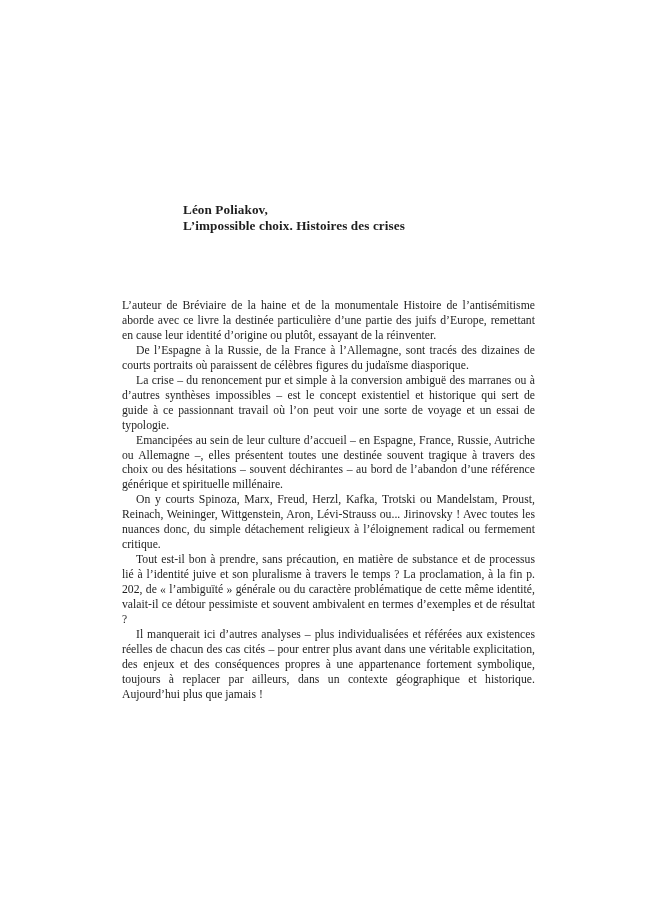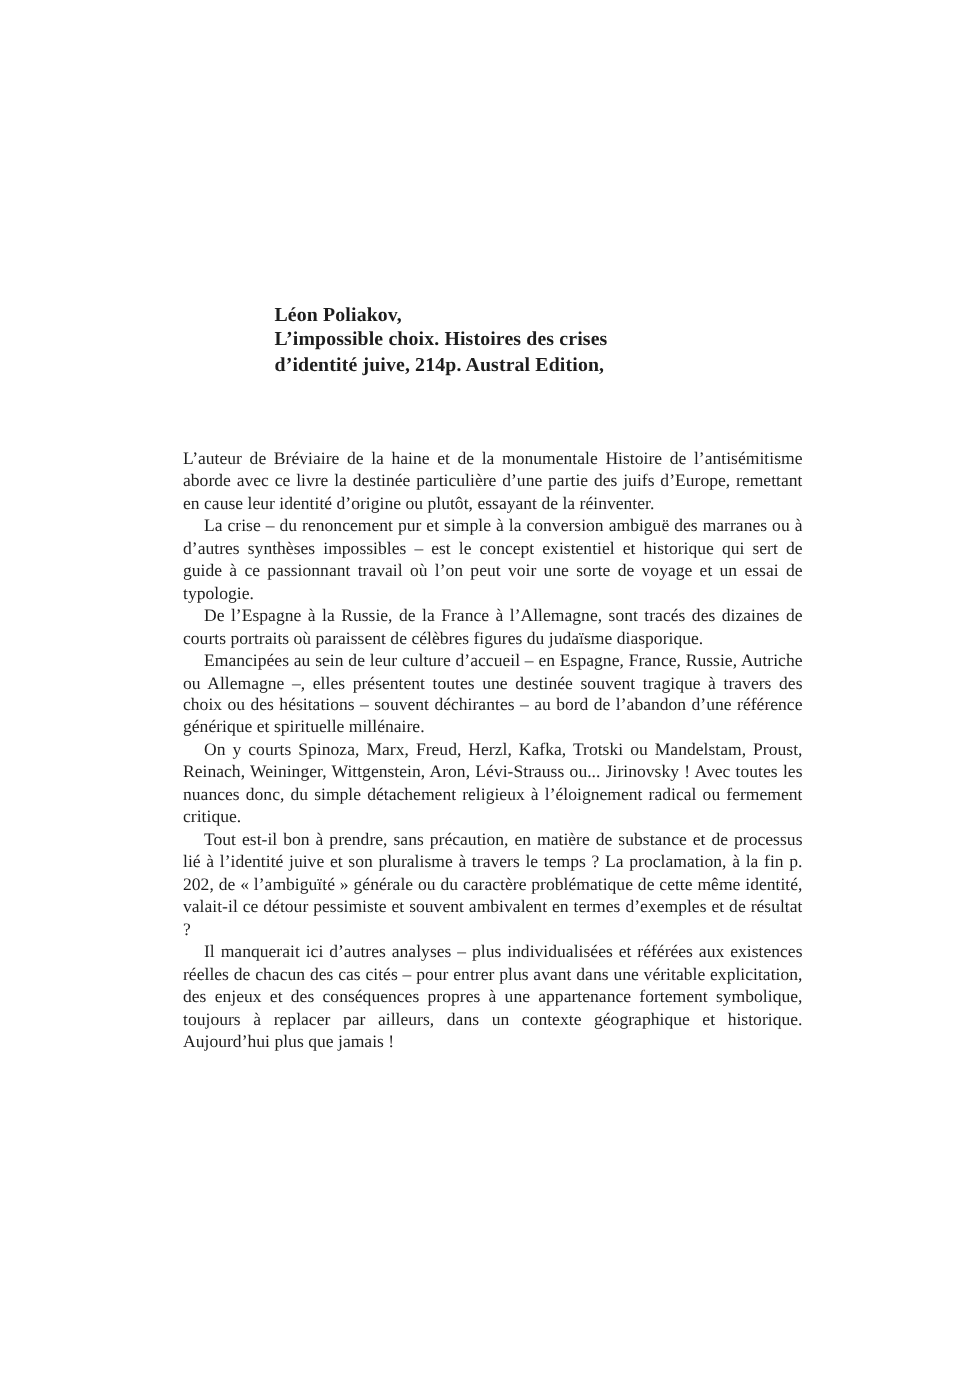--- a/index.html
+++ b/index.html
@@ -48,26 +48,25 @@
   }
 </style>
 </head>
 <body>
 
 <div class="page">
 
   <div class="citation">
     <div>Léon Poliakov,</div>
     <div class="italic">L’impossible choix. Histoires des crises</div>
-    <div><span class="italic">d’identité juive,</span><span> 214p. Austral Edition,</span></div>
   </div>
 
   <div class="review">
     <p class="first"><span>L’auteur de </span><span class="italic">Bréviaire de la haine</span><span> et de la monumentale </span><span class="italic">Histoire de l’antisémitisme</span><span> aborde avec ce livre la destinée particulière d’une partie des juifs d’Europe, remettant en cause leur identité d’origine ou plutôt, essayant de la réinventer.</span></p>
+    <p>De l’Espagne à la Russie, de la France à l’Allemagne, sont tracés des dizaines de courts portraits où paraissent de célèbres figures du judaïsme diasporique.</p>
     <p>La crise – du renoncement pur et simple à la conversion ambiguë des marranes ou à d’autres synthèses impossibles – est le concept existentiel et historique qui sert de guide à ce passionnant travail où l’on peut voir une sorte de voyage et un essai de typologie.</p>
-    <p>De l’Espagne à la Russie, de la France à l’Allemagne, sont tracés des dizaines de courts portraits où paraissent de célèbres figures du judaïsme diasporique.</p>
     <p>Emancipées au sein de leur culture d’accueil – en Espagne, France, Russie, Autriche ou Allemagne –, elles présentent toutes une destinée souvent tragique à travers des choix ou des hésitations – souvent déchirantes – au bord de l’abandon d’une référence générique et spirituelle millénaire.</p>
     <p>On y courts Spinoza, Marx, Freud, Herzl, Kafka, Trotski ou Mandelstam, Proust, Reinach, Weininger, Wittgenstein, Aron, Lévi-Strauss ou... Jirinovsky ! Avec toutes les nuances donc, du simple détachement religieux à l’éloignement radical ou fermement critique.</p>
     <p>Tout est-il bon à prendre, sans précaution, en matière de substance et de processus lié à l’identité juive et son pluralisme à travers le temps ? La proclamation, à la fin p. 202, de « l’ambiguïté » générale ou du caractère problématique de cette même identité, valait-il ce détour pessimiste et souvent ambivalent en termes d’exemples et de résultat ?</p>
     <p>Il manquerait ici d’autres analyses – plus individualisées et référées aux existences réelles de chacun des cas cités – pour entrer plus avant dans une véritable explicitation, des enjeux et des conséquences propres à une appartenance fortement symbolique, toujours à replacer par ailleurs, dans un contexte géographique et historique. Aujourd’hui plus que jamais !</p>
   </div>
 
 </div>
 
 </body></html>

